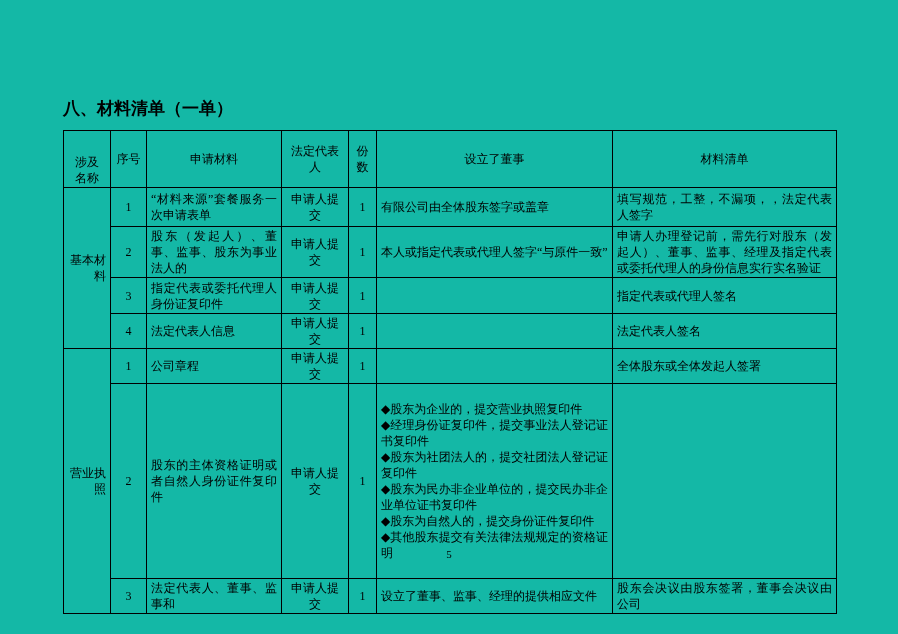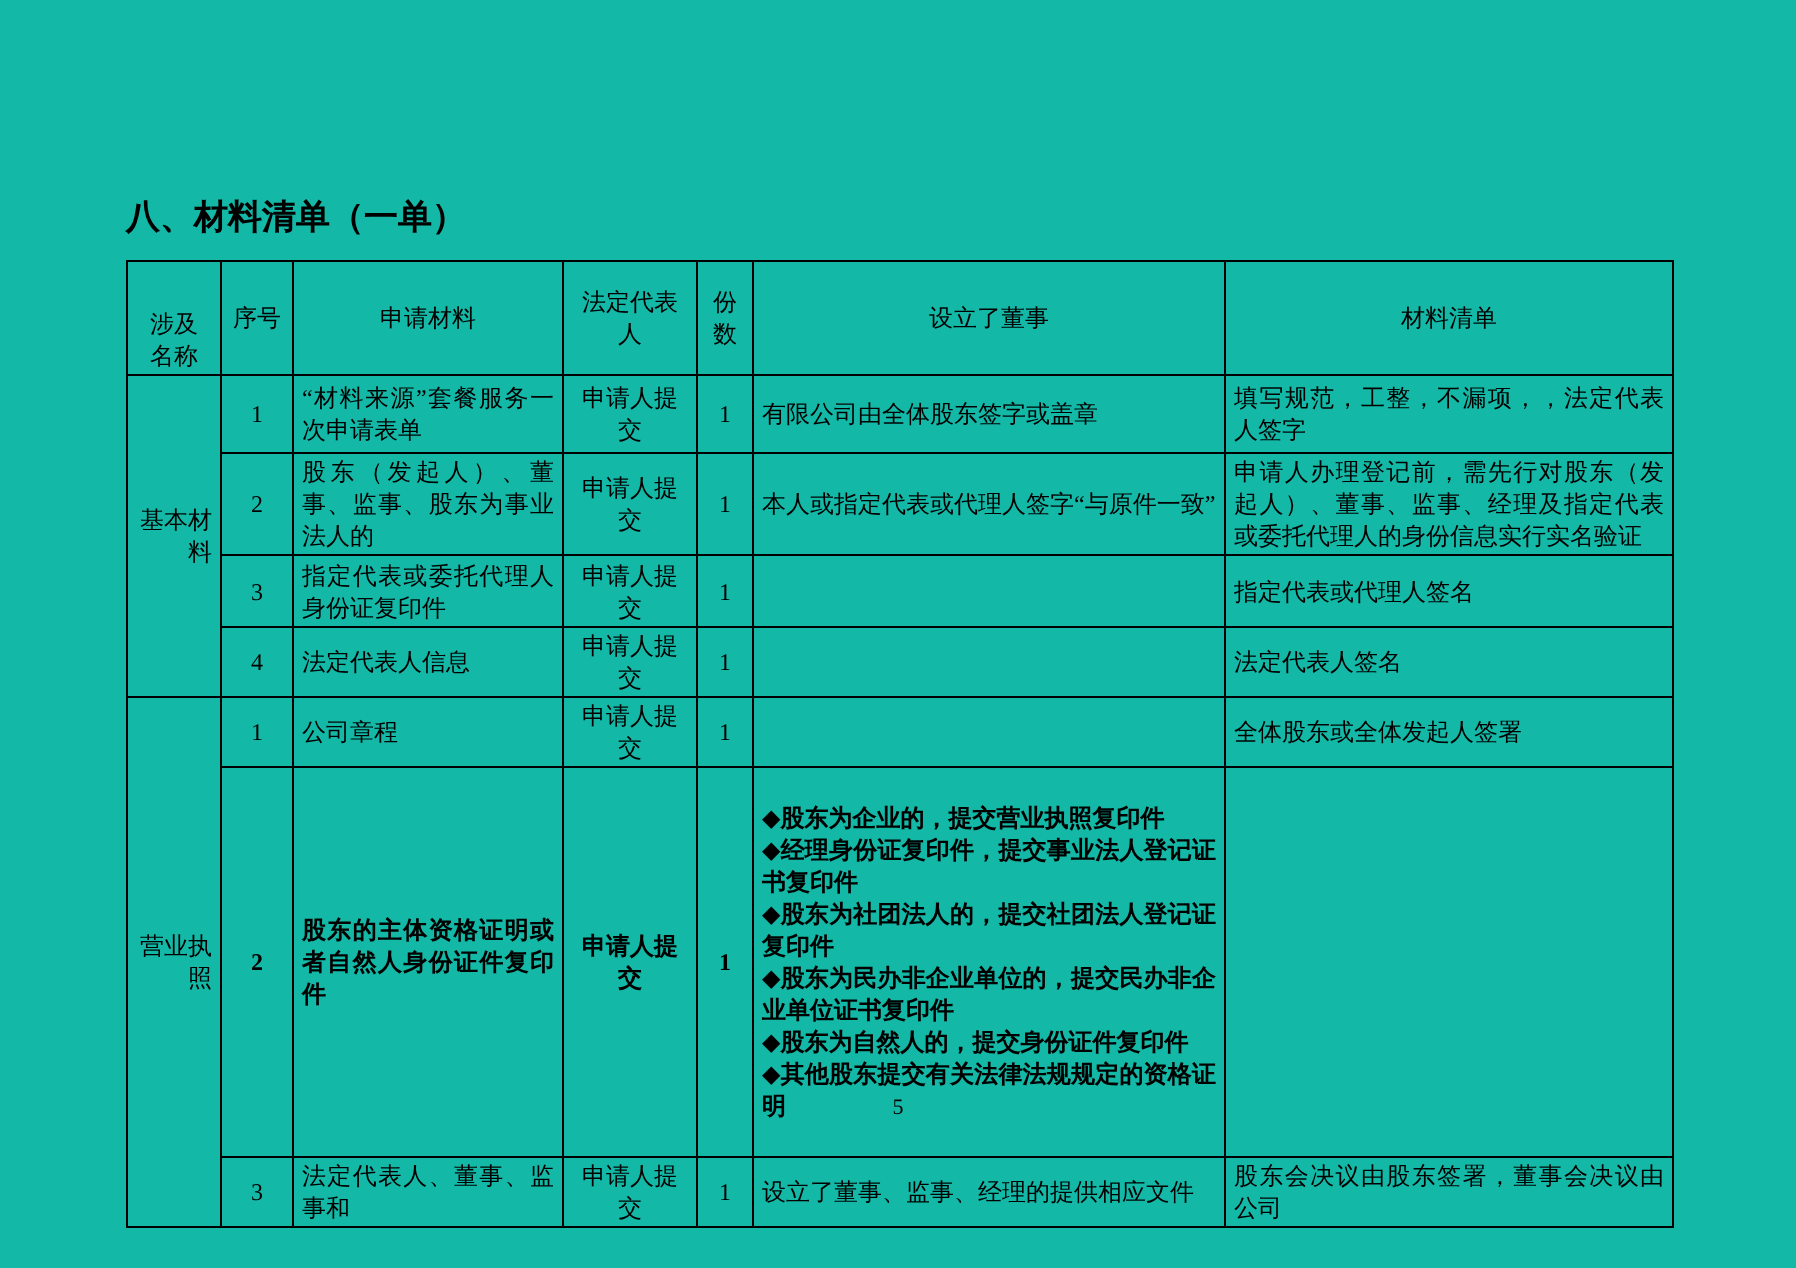--- a/index.html
+++ b/index.html
@@ -41,21 +41,21 @@
     word-break: break-all;
   }
   td.center { text-align: center; }
   td.just { text-align: justify; }
   .hdr { text-align: center; font-size: 12px; }
   .w2 { display: inline-block; width: 26px; text-align: center; margin-top: 22px; }
   tr.h36 td { height: 36px; }
   tr.h39 td { height: 39px; }
   tr.h48 td { height: 48px; }
   tr.h22 td { height: 22px; }
-  tr.h183 td { height: 195px; font-weight: bold; }
+  tr.h183 td { height: 195px; }
   tr.h26 td { height: 26px; }
   td.bullets { line-height: 20px; vertical-align: middle; }
   td.bullets div { text-align: justify; }
   td.groupcell { text-align: right; }
   .page-number {
     position: absolute;
     left: 0;
     top: 548px;
     width: 100%;
     text-align: center;

